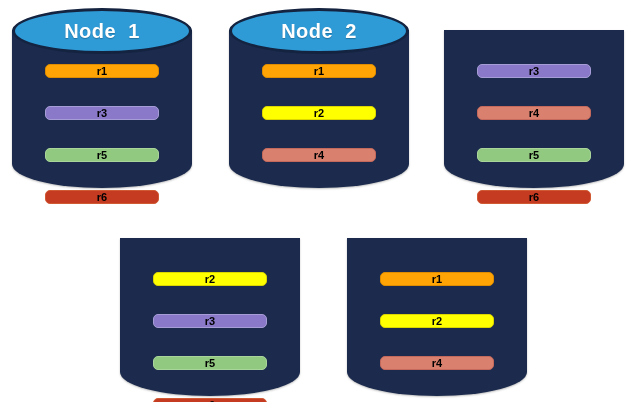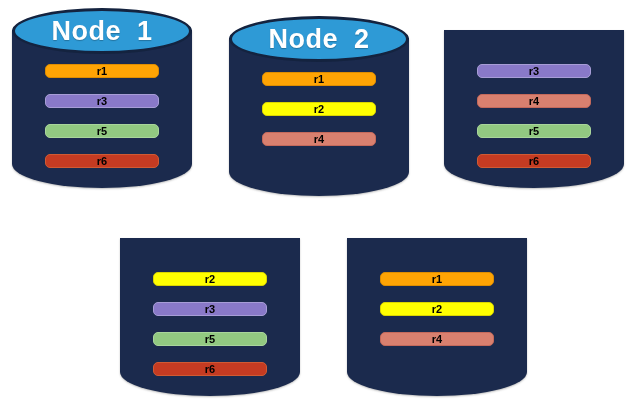--- a/index.html
+++ b/index.html
@@ -39,35 +39,35 @@
     background: var(--top, #2e9ad6);
     border: 3px solid var(--outline, #14233f);
     border-radius: 50%;
     z-index: 2;
     display: flex;
     align-items: center;
     justify-content: center;
   }
   .node-title {
     color: var(--title_text, #ffffff);
-    font-size: 27px;
+    font-size: 20px;
     font-weight: bold;
     white-space: pre;
     letter-spacing: 0.5px;
     text-shadow: 0 1px 1px rgba(0,0,0,0.25);
   }
   .bars {
     position: absolute;
     left: 33px;
     right: 33px;
     top: 56px;
     z-index: 3;
     display: flex;
     flex-direction: column;
-    gap: 16px;
+    gap: 28px;
   }
   .bar {
     height: 12px;
     border: 1px solid transparent;
     border-radius: 5px;
     display: flex;
     align-items: center;
     justify-content: center;
     font-size: 11px;
     font-weight: bold;
@@ -86,21 +86,21 @@
       <span class="node-title">Node  1</span>
     </div>
     <div class="bars">
       <div class="bar" style="background: rgb(255, 164, 4); border-color: rgb(222, 141, 2);">r1</div>
       <div class="bar" style="background: rgb(137, 121, 200); border-color: rgb(167, 157, 214);">r3</div>
       <div class="bar" style="background: rgb(146, 201, 129); border-color: rgb(169, 213, 155);">r5</div>
       <div class="bar" style="background: rgb(197, 59, 34); border-color: rgb(208, 90, 51);">r6</div>
     </div>
   </div>
 
-  <div class="node" style="left:229px; top:16px;">
+  <div class="node" style="left:229px; top:8px;">
     <div class="cyl-body"></div>
     <div class="cyl-top">
       <span class="node-title">Node  2</span>
     </div>
     <div class="bars">
       <div class="bar" style="background: rgb(255, 164, 4); border-color: rgb(222, 141, 2);">r1</div>
       <div class="bar" style="background: rgb(255, 255, 0); border-color: rgb(219, 213, 0);">r2</div>
       <div class="bar" style="background: rgb(217, 128, 111); border-color: rgb(196, 105, 91);">r4</div>
     </div>
   </div>

